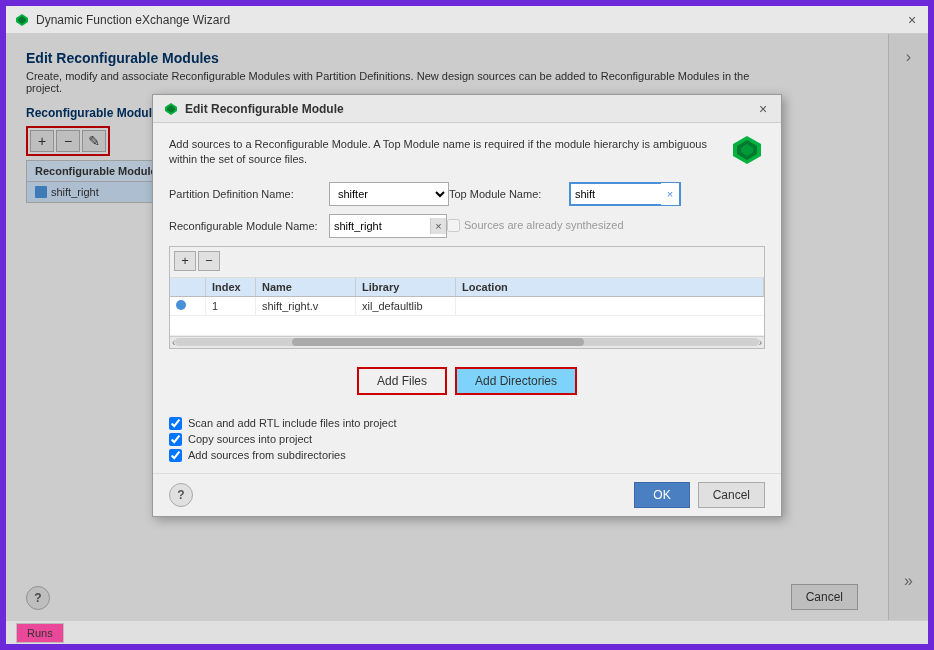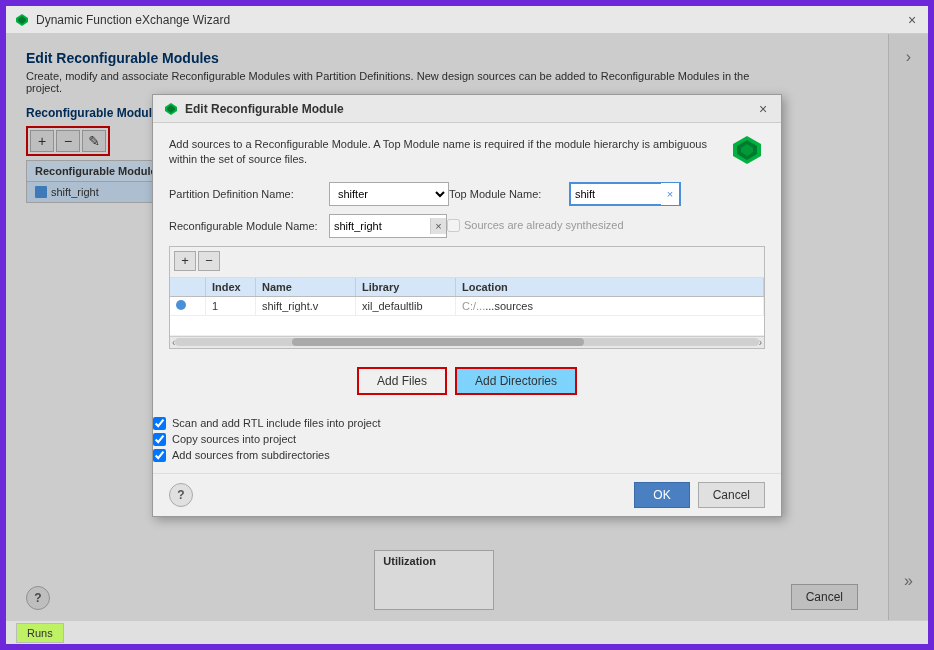--- a/index.html
+++ b/index.html
@@ -219,21 +219,21 @@
       background: #e0e0e0;
       border-top: 1px solid #ccc;
       display: flex;
       align-items: center;
       padding: 0 10px;
     }
     .tab-item {
       font-size: 11px;
       padding: 3px 10px;
       border: 1px solid #bbb;
-      background: #bef264;
+      background: #ec4899;
       cursor: pointer;
       color: #333;
     }
 
     
     .modal-overlay {
       position: absolute;
       top: 0; left: 0; right: 0; bottom: 0;
       background: rgba(0,0,0,0.15);
       display: flex;
@@ -462,21 +462,21 @@
     .add-dir-btn {
       background: #7dd3fc;
       border: 2px solid #cc0000;
       padding: 5px 18px;
       cursor: pointer;
       font-size: 12px;
       color: #333;
     }
 
     .checkbox-section {
-      padding: 0 0;
+      padding: 0 16px;
       margin-bottom: 8px;
     }
     .checkbox-item {
       display: flex;
       align-items: center;
       gap: 6px;
       font-size: 11px;
       color: #333;
       margin-bottom: 3px;
     }
@@ -557,23 +557,20 @@
       </div>
     </div>
 
     <div style="display:flex; align-items:flex-end; justify-content:space-between; margin-top:auto; padding-top:10px; padding-right:50px;">
       <div>
         <div style="display:flex; align-items:center; gap:8px;">
           <button class="help-btn">?</button>
           <div style="width:20px;"></div>
         </div>
       </div>
-      <div class="utilization-box">
-        <div class="util-title">Utilization</div>
-      </div>
       <div>
         <button class="cancel-btn">Cancel</button>
       </div>
     </div>
 
     <div class="side-panel">
       <span class="side-arrow">›</span>
       <span class="side-arrow" style="margin-top:auto; margin-bottom:30px;">»</span>
     </div>
 
@@ -644,23 +641,20 @@
               <div class="inner-table-header-cell">Location</div>
             </div>
 
             <div class="inner-table-row">
               <div class="inner-table-cell">
                 <span class="dot-icon"></span>
               </div>
               <div class="inner-table-cell">1</div>
               <div class="inner-table-cell">shift_right.v</div>
               <div class="inner-table-cell">xil_defaultlib</div>
-              <div class="inner-table-cell">
-                <span style="color:#999;">C:/...</span><span>...sources</span>
-              </div>
             </div>
 
             <div style="height:20px; border-bottom:1px solid #eee;"></div>
 
             <div class="scrollbar-row">
               <span style="font-size:10px; color:#777; cursor:pointer;">‹</span>
               <div class="scrollbar-track">
                 <div class="scrollbar-thumb"></div>
               </div>
               <span style="font-size:10px; color:#777; cursor:pointer;">›</span>

